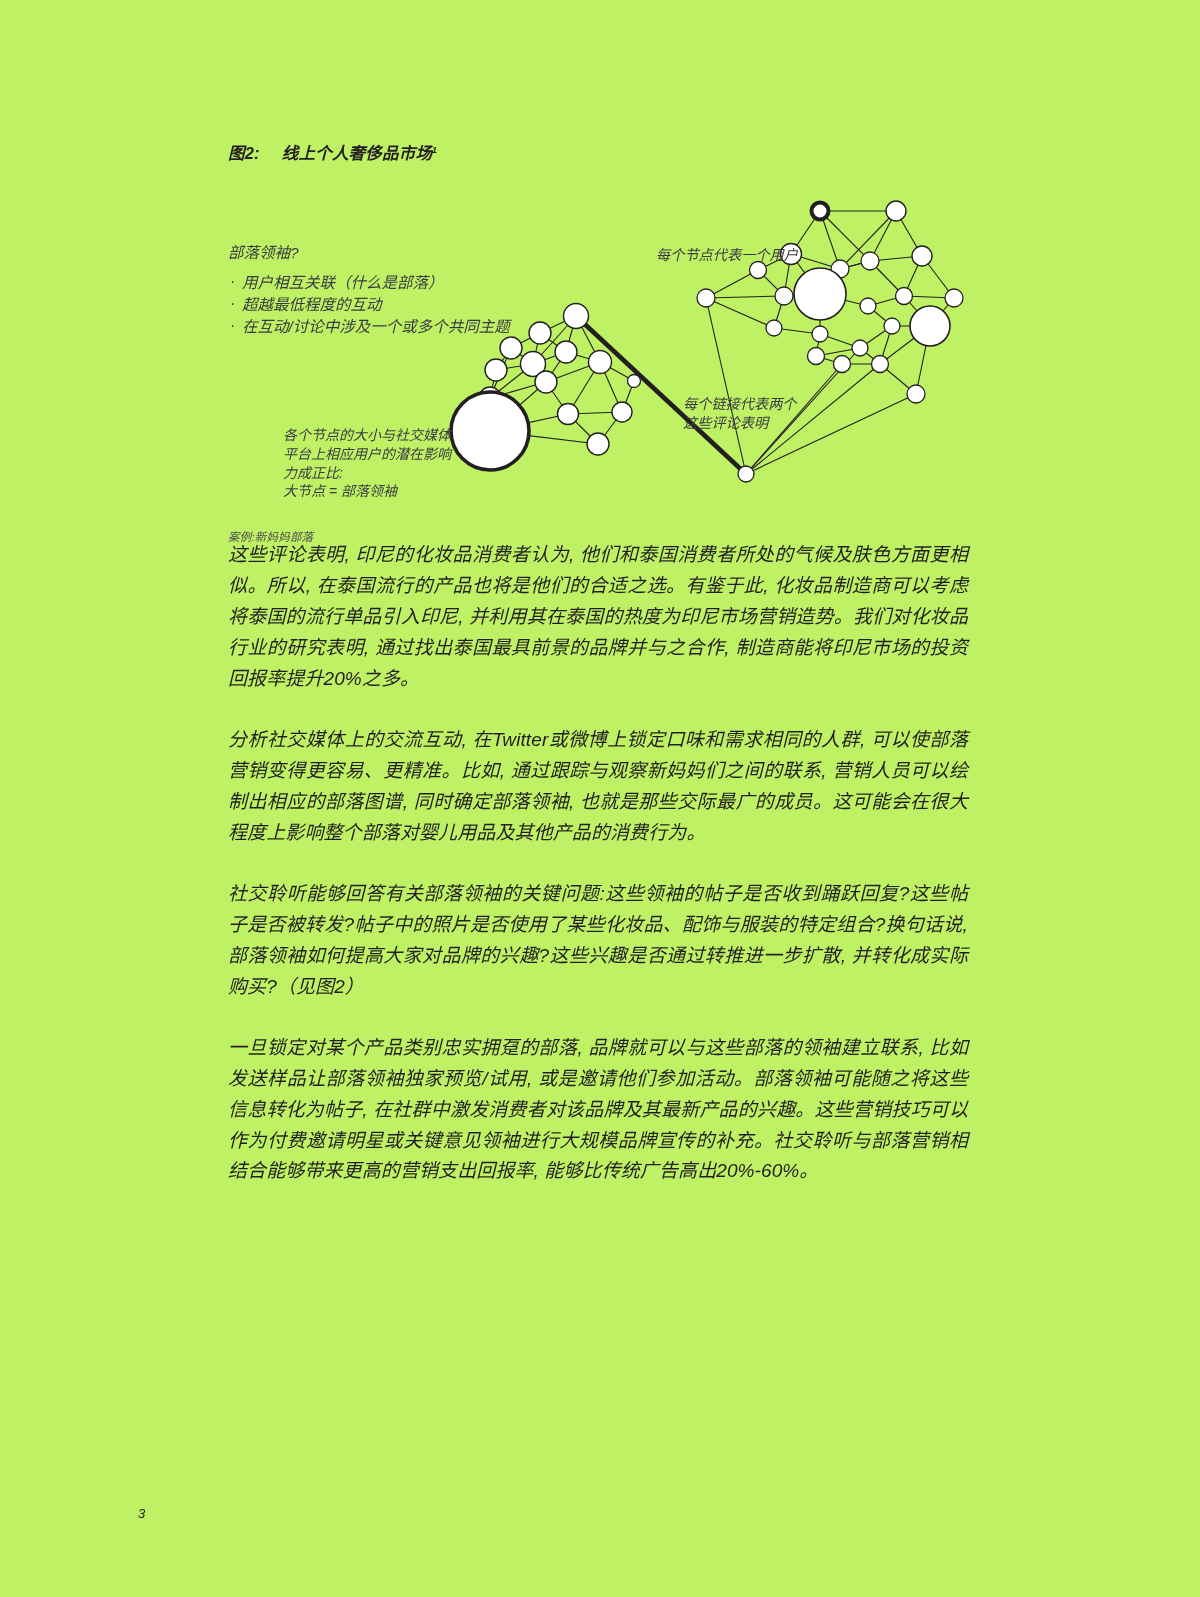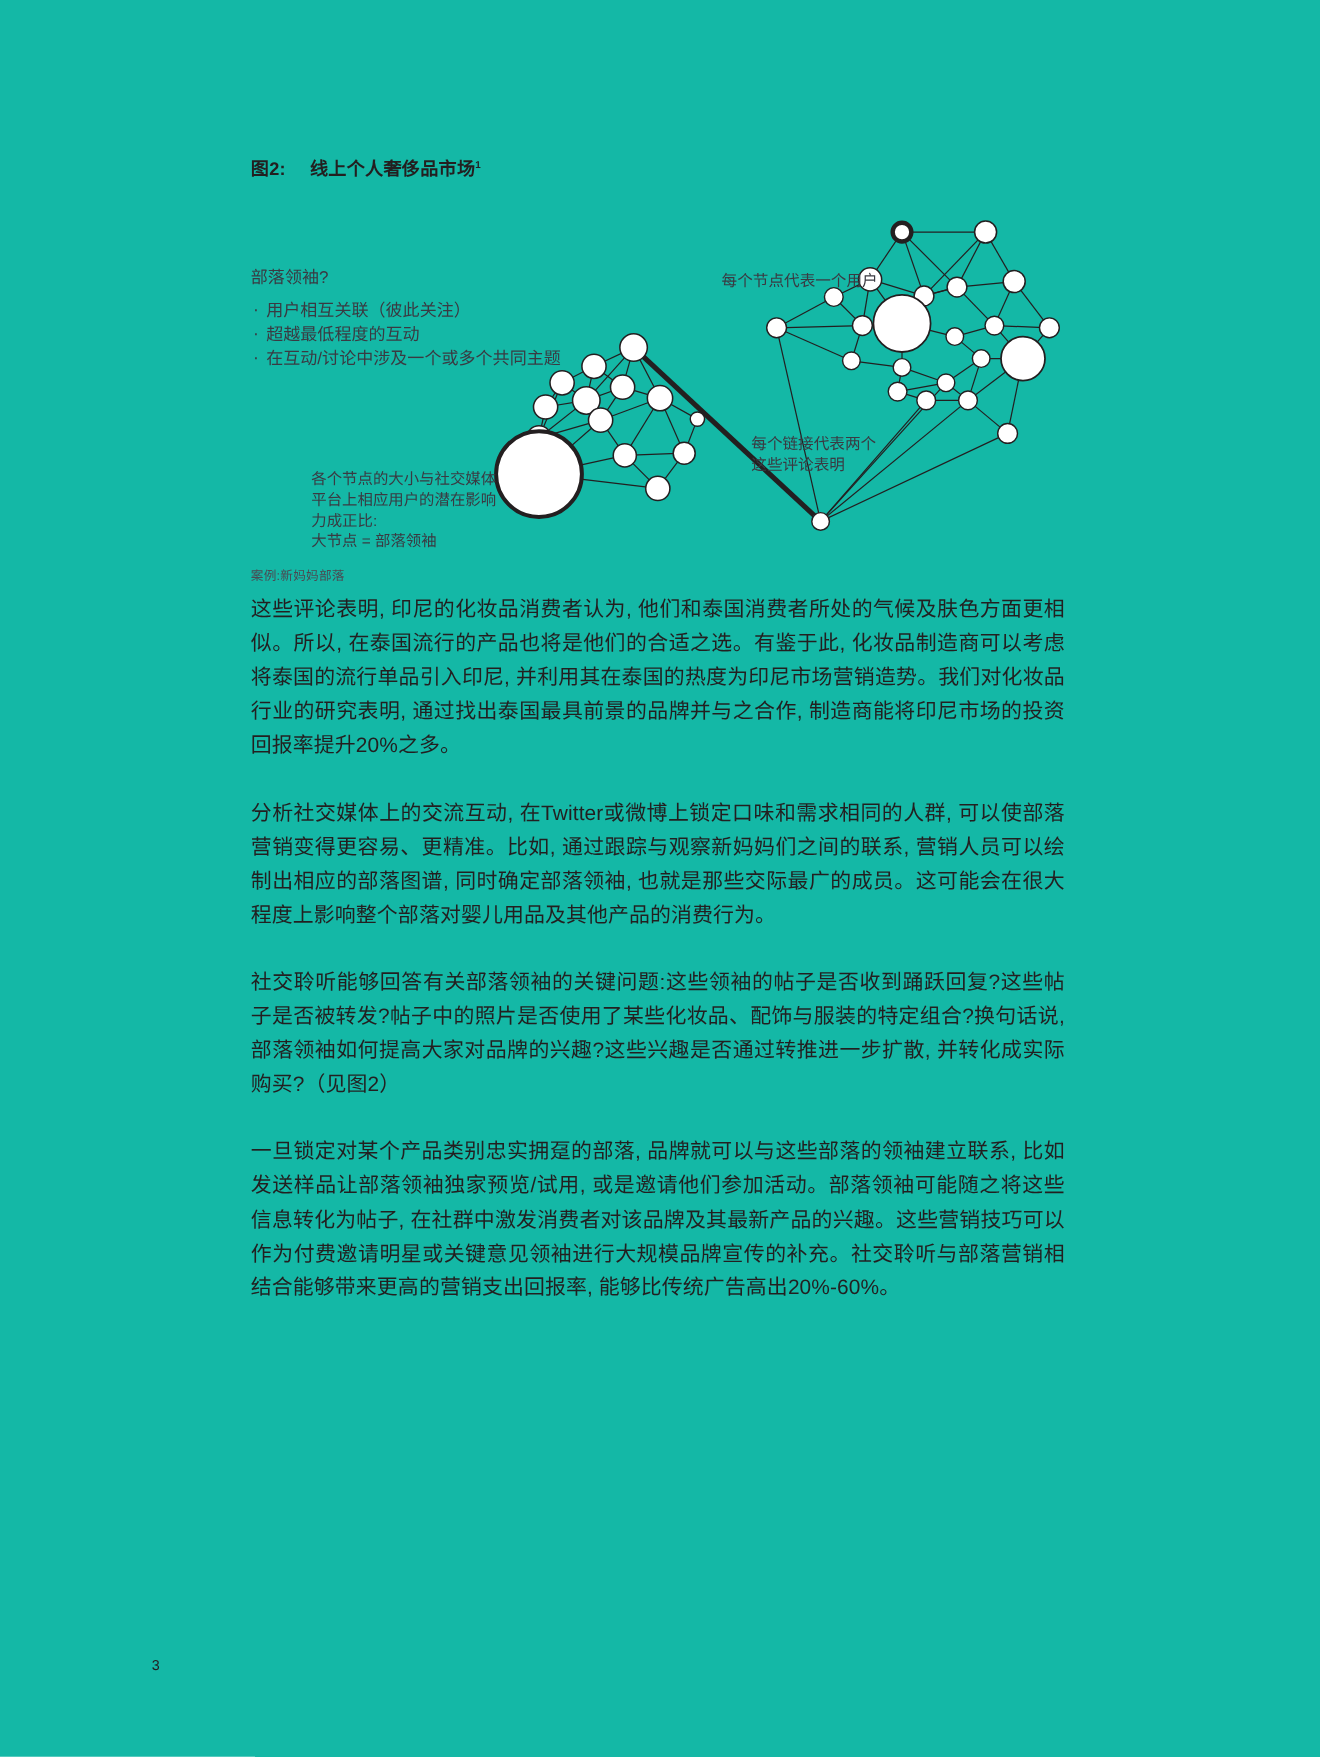--- a/index.html
+++ b/index.html
@@ -13,21 +13,22 @@
     height: 1597px;
     position: relative;
     font-family: "Liberation Sans", "DejaVu Sans", sans-serif;
     color: #231f20;
     overflow: hidden;
   }
 
   .page {
     position: absolute;
     inset: 0;
-    background: #14b8a6;
+    background: #bef264;
+    font-style: italic;
   }
 
   
   .figure-block {
     position: absolute;
     left: 228px;
     top: 140px;
     width: 740px;
   }
 
@@ -91,21 +92,21 @@
     top: 240px;
     font-size: 14px;
     line-height: 1.34;
     color: #3a3a42;
     white-space: nowrap;
   }
 
   .case-note {
     position: absolute;
     left: 0;
-    top: 328px;
+    top: 342px;
     font-size: 11.5px;
     color: #4a4a52;
     letter-spacing: 0.2px;
     white-space: nowrap;
   }
 
   .label-node-user {
     position: absolute;
     left: 428px;
     top: 58px;
@@ -312,21 +313,21 @@
           <circle cx="592" cy="108" r="26" fill="#ffffff" stroke="#231f20" stroke-width="1.6"></circle>
           <circle cx="702" cy="140" r="20" fill="#ffffff" stroke="#231f20" stroke-width="1.6"></circle>
           <circle cx="592" cy="148" r="8" fill="#ffffff" stroke="#231f20" stroke-width="1.3"></circle>
           <circle cx="592" cy="25" r="8.5" fill="#ffffff" stroke="#231f20" stroke-width="4"></circle>
         </g>
       </svg>
 
       <div class="tribe-question">部落领袖?</div>
 
       <ul class="tribe-bullets">
-        <li>用户相互关联（彼此关注）</li>
+        <li>用户相互关联（什么是部落）</li>
         <li>超越最低程度的互动</li>
         <li>在互动/讨论中涉及一个或多个共同主题</li>
       </ul>
 
       <div class="node-size-note">
         <div>各个节点的大小与社交媒体</div>
         <div>平台上相应用户的潜在影响</div>
         <div>力成正比:</div>
         <div>大节点 = 部落领袖</div>
       </div>

